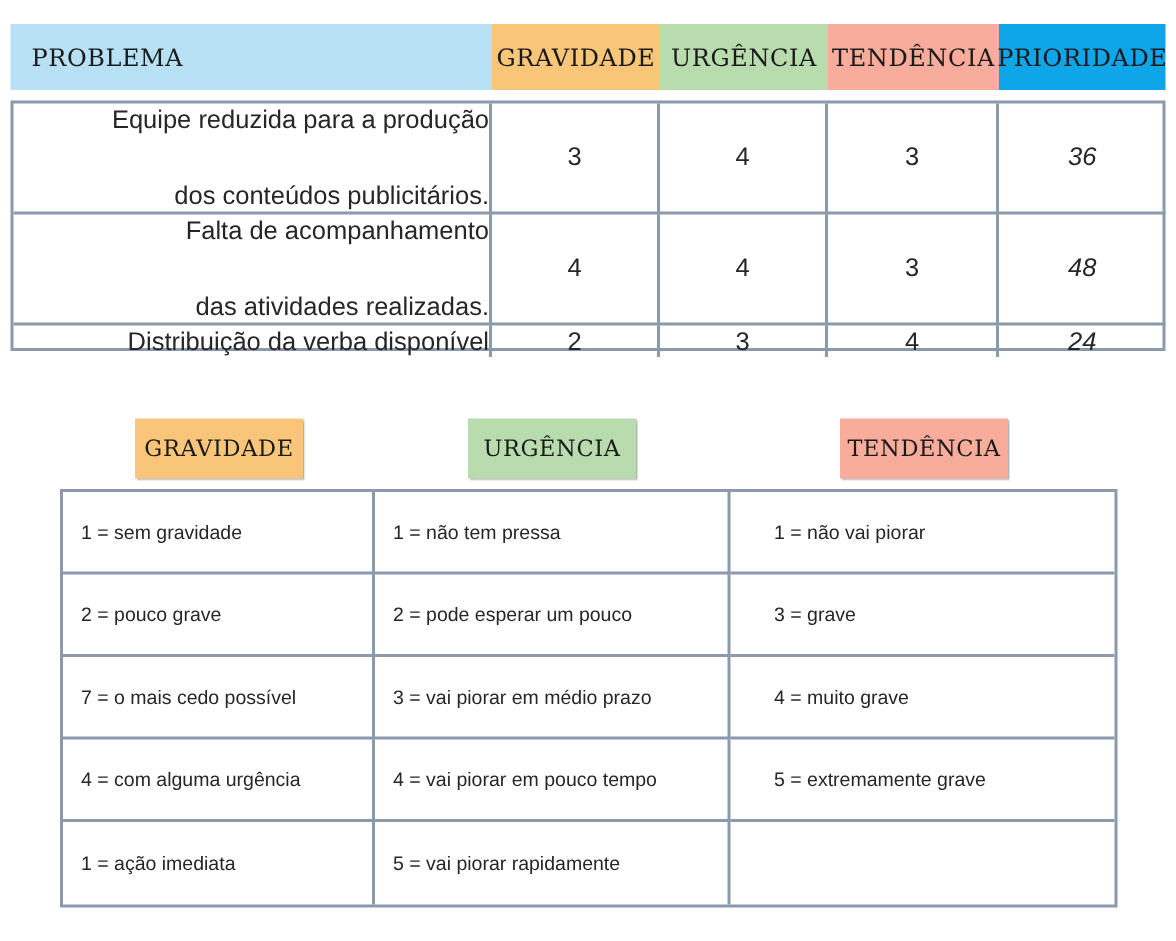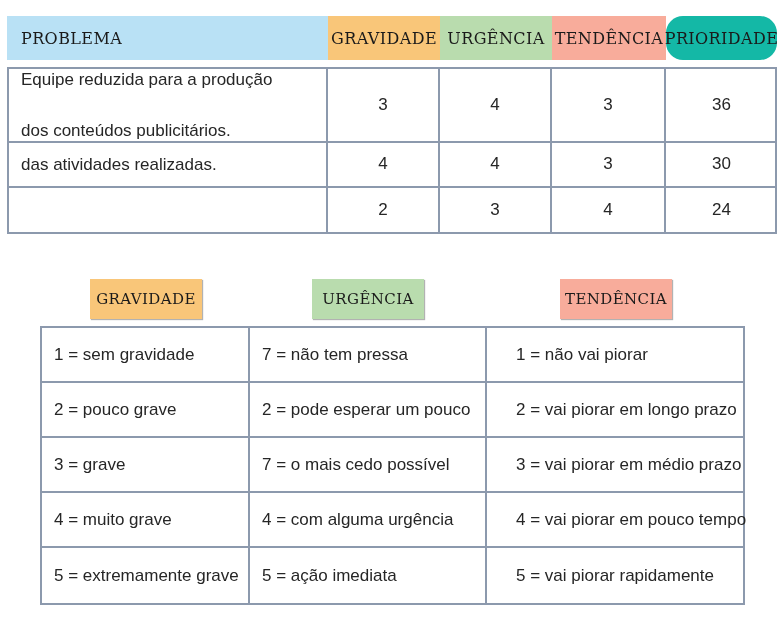--- a/index.html
+++ b/index.html
@@ -47,25 +47,25 @@
     grid-template-rows:repeat(3,1fr);
     border:2px solid var(--border);
     background:#fff;
   }
   .matrix-body .cell{
     border-right:2px solid var(--border);
     border-bottom:2px solid var(--border);
     display:flex; align-items:center; justify-content:center;
     font-size:17px;
   }
-  .matrix-body .cell:nth-child(5n){ border-right:none; }
+  .matrix-body .cell:nth-child(5n){ border-right:none;font-style:italic; }
   .matrix-body .cell:nth-child(n+11){ border-bottom:none; }
   .matrix-body .cell.problem{
-    flex-direction:column; align-items:flex-start; justify-content:center;
-    padding-left:12px; padding-right:16px;
+    flex-direction:column; align-items:flex-end; justify-content:center;
+    padding-left:12px; padding-right:0;
     line-height:21px;
     gap:30px;
   }
 
   
   .chip{
     position:absolute; top:279px;
     width:112px; height:40px;
     display:flex; align-items:center; justify-content:center;
     font-family:"DejaVu Serif", serif;
@@ -86,85 +86,86 @@
     grid-template-columns:208px 237px 256px;
     grid-template-rows:repeat(5,1fr);
     border:2px solid var(--border);
     background:#fff;
   }
   .legend .cell{
     border-right:2px solid var(--border);
     border-bottom:2px solid var(--border);
     display:flex; align-items:center;
     padding-left:12px; padding-right:6px;
-    font-size:17px;
+    font-size:13px;
     white-space:nowrap;
   }
   .legend .cell:nth-child(3n){ border-right:none;padding-left:29px; }
   .legend .cell:nth-child(n+13){ border-bottom:none; }
 </style>
 </head>
 <body>
 
 <div class="stage">
 
   <div class="matrix-header">
     <div class="hcell first" style="background: rgb(185, 225, 245);">PROBLEMA</div>
     <div class="hcell" style="background: rgb(249, 198, 121);">GRAVIDADE</div>
     <div class="hcell" style="background: rgb(185, 220, 174);">URGÊNCIA</div>
     <div class="hcell" style="background: rgb(248, 172, 155);">TENDÊNCIA</div>
-    <div class="hcell" style="background: #14b8a6; border-radius: 17px;">PRIORIDADE</div>
+    <div class="hcell" style="background: #0ea5e9;">PRIORIDADE</div>
   </div>
 
   <div class="matrix-body">
 
     <div class="cell problem">
       <span>Equipe reduzida para a produção</span>
       <span>dos conteúdos publicitários.</span>
     </div>
     <div class="cell">3</div>
     <div class="cell">4</div>
     <div class="cell">3</div>
     <div class="cell">36</div>
 
     <div class="cell problem">
+      <span>Falta de acompanhamento</span>
       <span>das atividades realizadas.</span>
     </div>
     <div class="cell">4</div>
     <div class="cell">4</div>
     <div class="cell">3</div>
-    <div class="cell">30</div>
+    <div class="cell">48</div>
 
     <div class="cell problem">
+      <span>Distribuição da verba disponível</span>
     </div>
     <div class="cell">2</div>
     <div class="cell">3</div>
     <div class="cell">4</div>
     <div class="cell">24</div>
   </div>
 
   <div class="chip g" style="background: rgb(249, 198, 121);">GRAVIDADE</div>
   <div class="chip u" style="background: rgb(185, 220, 174);">URGÊNCIA</div>
   <div class="chip t" style="background: rgb(248, 172, 155);">TENDÊNCIA</div>
 
   <div class="legend">
     <div class="cell">1 = sem gravidade</div>
-    <div class="cell">7 = não tem pressa</div>
+    <div class="cell">1 = não tem pressa</div>
     <div class="cell">1 = não vai piorar</div>
 
     <div class="cell">2 = pouco grave</div>
     <div class="cell">2 = pode esperar um pouco</div>
-    <div class="cell">2 = vai piorar em longo prazo</div>
 
     <div class="cell">3 = grave</div>
     <div class="cell">7 = o mais cedo possível</div>
     <div class="cell">3 = vai piorar em médio prazo</div>
 
     <div class="cell">4 = muito grave</div>
     <div class="cell">4 = com alguma urgência</div>
     <div class="cell">4 = vai piorar em pouco tempo</div>
 
     <div class="cell">5 = extremamente grave</div>
-    <div class="cell">5 = ação imediata</div>
+    <div class="cell">1 = ação imediata</div>
     <div class="cell">5 = vai piorar rapidamente</div>
   </div>
 
 </div>
 
 </body></html>

